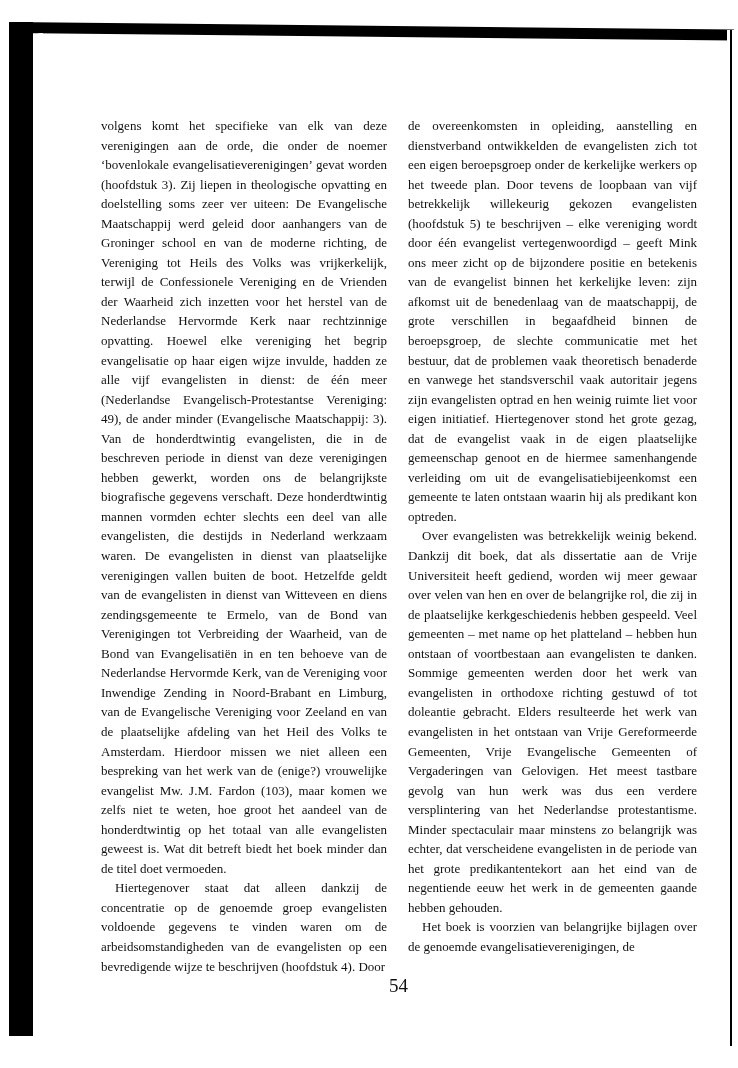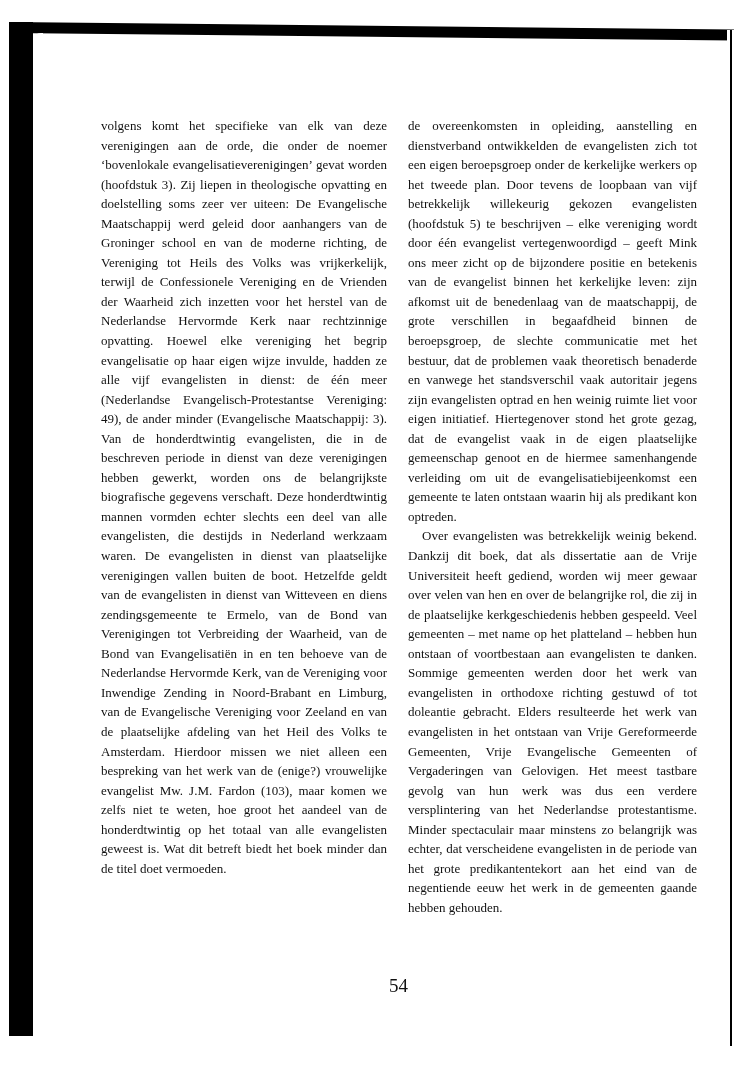--- a/index.html
+++ b/index.html
@@ -37,20 +37,22 @@
 </head>
 <body>
 
 <div class="scan-border-top"></div>
 <div class="scan-border-left"></div>
 <div class="scan-border-right"></div>
 <div class="page-inner-corner"></div>
 
 <div class="column col-left">
   <p>volgens komt het specifieke van elk van deze verenigingen aan de orde, die onder de noemer ‘bovenlokale evangelisatieverenigingen’ gevat worden (hoofdstuk 3). Zij liepen in theologische opvatting en doelstelling soms zeer ver uiteen: De Evangelische Maatschappij werd geleid door aanhangers van de Groninger school en van de moderne richting, de Vereniging tot Heils des Volks was vrijkerkelijk, terwijl de Confessionele Vereniging en de Vrienden der Waarheid zich inzetten voor het herstel van de Nederlandse Hervormde Kerk naar rechtzinnige opvatting. Hoewel elke vereniging het begrip evangelisatie op haar eigen wijze invulde, hadden ze alle vijf evangelisten in dienst: de één meer (Nederlandse Evangelisch-Protestantse Vereniging: 49), de ander minder (Evangelische Maatschappij: 3). Van de honderdtwintig evangelisten, die in de beschreven periode in dienst van deze verenigingen hebben gewerkt, worden ons de belangrijkste biografische gegevens verschaft. Deze honderdtwintig mannen vormden echter slechts een deel van alle evangelisten, die destijds in Nederland werkzaam waren. De evangelisten in dienst van plaatselijke verenigingen vallen buiten de boot. Hetzelfde geldt van de evangelisten in dienst van Witteveen en diens zendingsgemeente te Ermelo, van de Bond van Verenigingen tot Verbreiding der Waarheid, van de Bond van Evangelisatiën in en ten behoeve van de Nederlandse Hervormde Kerk, van de Vereniging voor Inwendige Zending in Noord-Brabant en Limburg, van de Evangelische Vereniging voor Zeeland en van de plaatselijke afdeling van het Heil des Volks te Amsterdam. Hierdoor missen we niet alleen een bespreking van het werk van de (enige?) vrouwelijke evangelist Mw. J.M. Fardon (103), maar komen we zelfs niet te weten, hoe groot het aandeel van de honderdtwintig op het totaal van alle evangelisten geweest is. Wat dit betreft biedt het boek minder dan de titel doet vermoeden.</p>
+  <p class="indent">Hiertegenover staat dat alleen dankzij de concentratie op de genoemde groep evangelisten voldoende gegevens te vinden waren om de arbeidsomstandigheden van de evangelisten op een bevredigende wijze te beschrijven (hoofdstuk 4). Door</p>
 </div>
 
 <div class="column col-right">
   <p>de overeenkomsten in opleiding, aanstelling en dienstverband ontwikkelden de evangelisten zich tot een eigen beroepsgroep onder de kerkelijke werkers op het tweede plan. Door tevens de loopbaan van vijf betrekkelijk willekeurig gekozen evangelisten (hoofdstuk 5) te beschrijven – elke vereniging wordt door één evangelist vertegenwoordigd – geeft Mink ons meer zicht op de bijzondere positie en betekenis van de evangelist binnen het kerkelijke leven: zijn afkomst uit de benedenlaag van de maatschappij, de grote verschillen in begaafdheid binnen de beroepsgroep, de slechte communicatie met het bestuur, dat de problemen vaak theoretisch benaderde en vanwege het standsverschil vaak autoritair jegens zijn evangelisten optrad en hen weinig ruimte liet voor eigen initiatief. Hiertegenover stond het grote gezag, dat de evangelist vaak in de eigen plaatselijke gemeenschap genoot en de hiermee samenhangende verleiding om uit de evangelisatiebijeenkomst een gemeente te laten ontstaan waarin hij als predikant kon optreden.</p>
   <p class="indent">Over evangelisten was betrekkelijk weinig bekend. Dankzij dit boek, dat als dissertatie aan de Vrije Universiteit heeft gediend, worden wij meer gewaar over velen van hen en over de belangrijke rol, die zij in de plaatselijke kerkgeschiedenis hebben gespeeld. Veel gemeenten – met name op het platteland – hebben hun ontstaan of voortbestaan aan evangelisten te danken. Sommige gemeenten werden door het werk van evangelisten in orthodoxe richting gestuwd of tot doleantie gebracht. Elders resulteerde het werk van evangelisten in het ontstaan van Vrije Gereformeerde Gemeenten, Vrije Evangelische Gemeenten of Vergaderingen van Gelovigen. Het meest tastbare gevolg van hun werk was dus een verdere versplintering van het Nederlandse protestantisme. Minder spectaculair maar minstens zo belangrijk was echter, dat verscheidene evangelisten in de periode van het grote predikantentekort aan het eind van de negentiende eeuw het werk in de gemeenten gaande hebben gehouden.</p>
+  <p class="indent">Het boek is voorzien van belangrijke bijlagen over de genoemde evangelisatieverenigingen, de</p>
 </div>
 
 <div class="page-number">54</div>
 
 </body></html>

